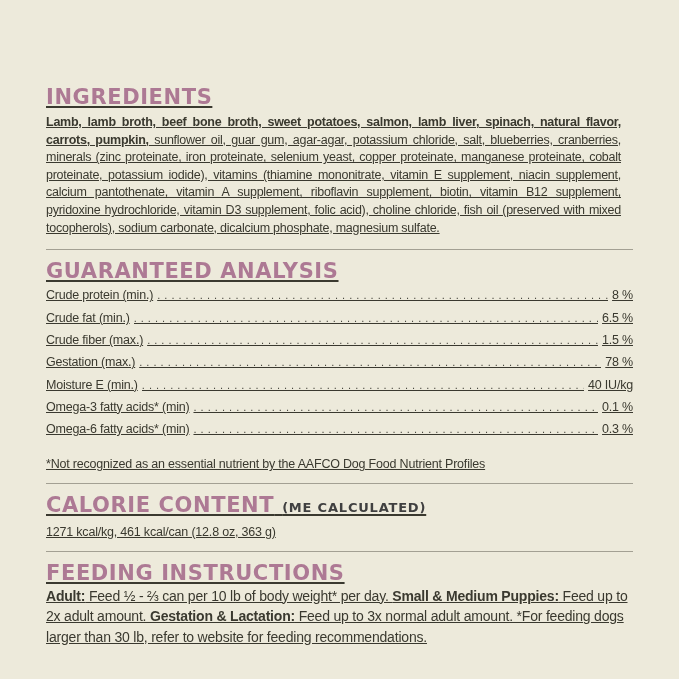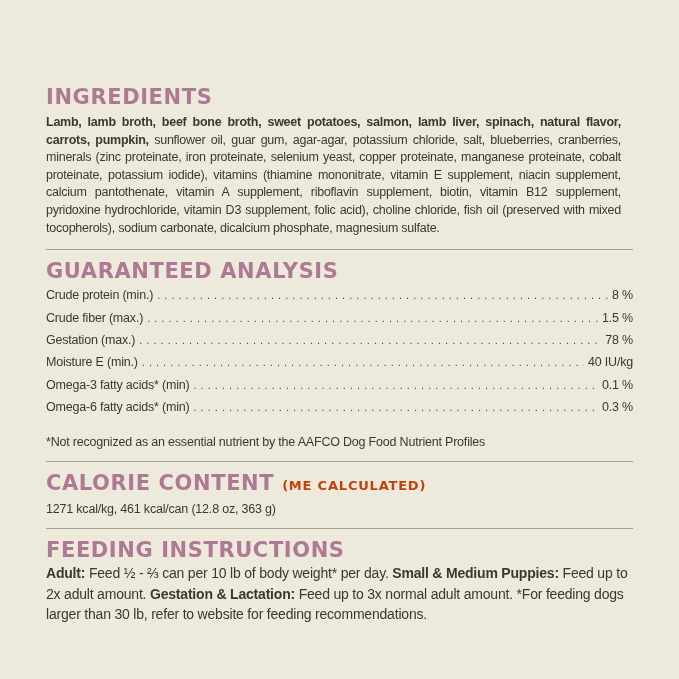--- a/index.html
+++ b/index.html
@@ -10,36 +10,37 @@
   .page {
     position: relative;
     width: 679px;
     height: 679px;
     background: #edeadb;
     font-family: "Liberation Sans", sans-serif;
     color: #3a392f;
     box-sizing: border-box;
     padding: 86px 46px 0 46px;
     overflow: hidden;
+    text-decoration: underline;
   }
   .section-heading {
     font-family: "DejaVu Sans", sans-serif;
     font-weight: 700;
     font-size: 21px;
     letter-spacing: 0.6px;
     color: #ad7994;
     line-height: 1.1;
     margin: 0;
   }
   .heading-suffix {
     font-family: "DejaVu Sans", sans-serif;
     font-weight: 700;
     font-size: 13px;
     letter-spacing: 0.8px;
-    color: #c2410c;
+    color: #404040;
   }
   .body-text {
     font-size: 12.5px;
     line-height: 17.6px;
     letter-spacing: -0.25px;
     margin: 5px 12px 0 0;
     text-align: justify;
   }
   .body-text .lead-bold { font-weight: 700; }
   .divider {
@@ -101,20 +102,25 @@
 
   <section>
     <h2 class="section-heading">GUARANTEED ANALYSIS</h2>
     <div class="analysis-rows">
       <div class="analysis-row">
         <span>Crude protein (min.)</span>
         <span class="dots"></span>
         <span class="value">8 %</span>
       </div>
       <div class="analysis-row">
+        <span>Crude fat (min.)</span>
+        <span class="dots"></span>
+        <span class="value">6.5 %</span>
+      </div>
+      <div class="analysis-row">
         <span>Crude fiber (max.)</span>
         <span class="dots"></span>
         <span class="value">1.5 %</span>
       </div>
       <div class="analysis-row">
         <span>Gestation (max.)</span>
         <span class="dots"></span>
         <span class="value">78 %</span>
       </div>
       <div class="analysis-row">

